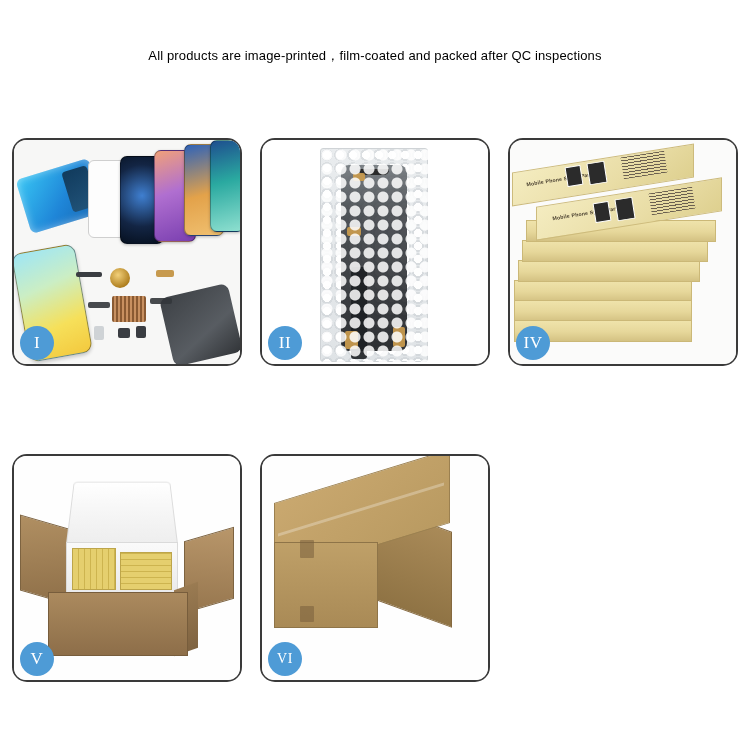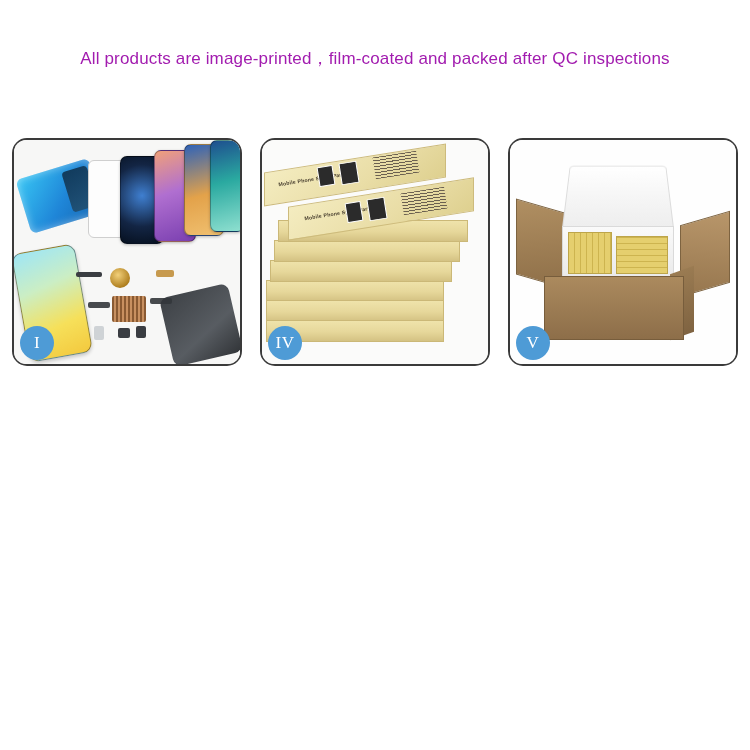--- a/index.html
+++ b/index.html
@@ -14,21 +14,21 @@
   
   .header { width: 750px; padding-top: 36px; text-align: center; }
   .title {
     font-family: "Liberation Sans", sans-serif;
     font-size: 37px; font-weight: 700; color: #111111;
     letter-spacing: 1.2px; line-height: 1.05; white-space: nowrap;
   }
   .subtitle {
     margin-top: 11px;
     font-family: "Liberation Sans", sans-serif;
-    font-size: 17px; font-weight: 400; color: #a21caf;
+    font-size: 13px; font-weight: 400; color: #000000;
     letter-spacing: 0.15px; white-space: nowrap;
   }
 
   
   .grid {
     position: absolute; left: 12px; top: 138px;
     width: 726px; height: 544px;
     display: grid;
     grid-template-columns: repeat(3, 230px);
     grid-template-rows: repeat(2, 228px);
@@ -305,20 +305,34 @@
         <div class="part" style="left:142px;top:130px;width:18px;height:7px;background:#c79a4e;"></div>
         <div class="flex-cable" style="left:74px;top:162px;width:22px;height:6px;"></div>
         <div class="flex-cable" style="left:136px;top:158px;width:22px;height:6px;"></div>
         <div class="part" style="left:80px;top:186px;width:10px;height:14px;background:#cfd3d6;"></div>
         <div class="part" style="left:104px;top:188px;width:12px;height:10px;"></div>
         <div class="part" style="left:122px;top:186px;width:10px;height:12px;"></div>
       </div>
       <div class="badge">I</div>
     </div>
 
+    <div class="panel">
+      <div class="panel-inner p2">
+        <div class="bw-bag">
+          <div class="bw-screen"></div>
+          <div class="bw-tail"></div>
+          <div class="bw-gold" style="left:32px;top:24px;width:12px;height:8px;"></div>
+          <div class="bw-gold" style="left:26px;top:78px;width:14px;height:9px;"></div>
+          <div class="bw-gold" style="left:24px;top:182px;width:13px;height:18px;"></div>
+          <div class="bw-gold" style="left:72px;top:178px;width:12px;height:20px;"></div>
+        </div>
+        <div class="bw-overlay"></div>
+      </div>
+      <div class="badge">II</div>
+    </div>
 
 
     <div class="panel">
       <div class="panel-inner p4">
         <div class="stack-box" style="left:4px;top:140px;width:178px;height:22px;"></div>
         <div class="stack-box" style="left:8px;top:120px;width:182px;height:22px;"></div>
         <div class="stack-box" style="left:12px;top:100px;width:186px;height:22px;"></div>
         <div class="stack-box" style="left:16px;top:80px;width:190px;height:22px;"></div>
 
         <div class="sb-top" style="left:26px;top:52px;width:186px;height:34px;transform:skewY(-9deg);"></div>
@@ -348,15 +362,26 @@
         <div class="v-contents">
           <div class="v-row" style="left:0;top:0;width:44px;height:42px;"></div>
           <div class="v-row" style="left:48px;top:4px;width:52px;height:38px;background:repeating-linear-gradient(0deg,#e5cf6e 0 5px,#cdb44f 5px 6px);"></div>
         </div>
         <div class="v-carton-side"></div>
         <div class="v-carton-front"></div>
       </div>
       <div class="badge">V</div>
     </div>
 
+    <div class="panel">
+      <div class="panel-inner p6">
+        <div class="c-side"></div>
+        <div class="c-top"></div>
+        <div class="c-front"></div>
+        <div class="c-seam" style="left:16px;top:52px;width:166px;height:3px;transform:skewY(-17deg);"></div>
+        <div class="c-tape" style="left:38px;top:84px;width:14px;height:18px;"></div>
+        <div class="c-tape" style="left:38px;top:150px;width:14px;height:16px;"></div>
+      </div>
+      <div class="badge small">VI</div>
+    </div>
 
   </div>
 </div>
 
 </body></html>

